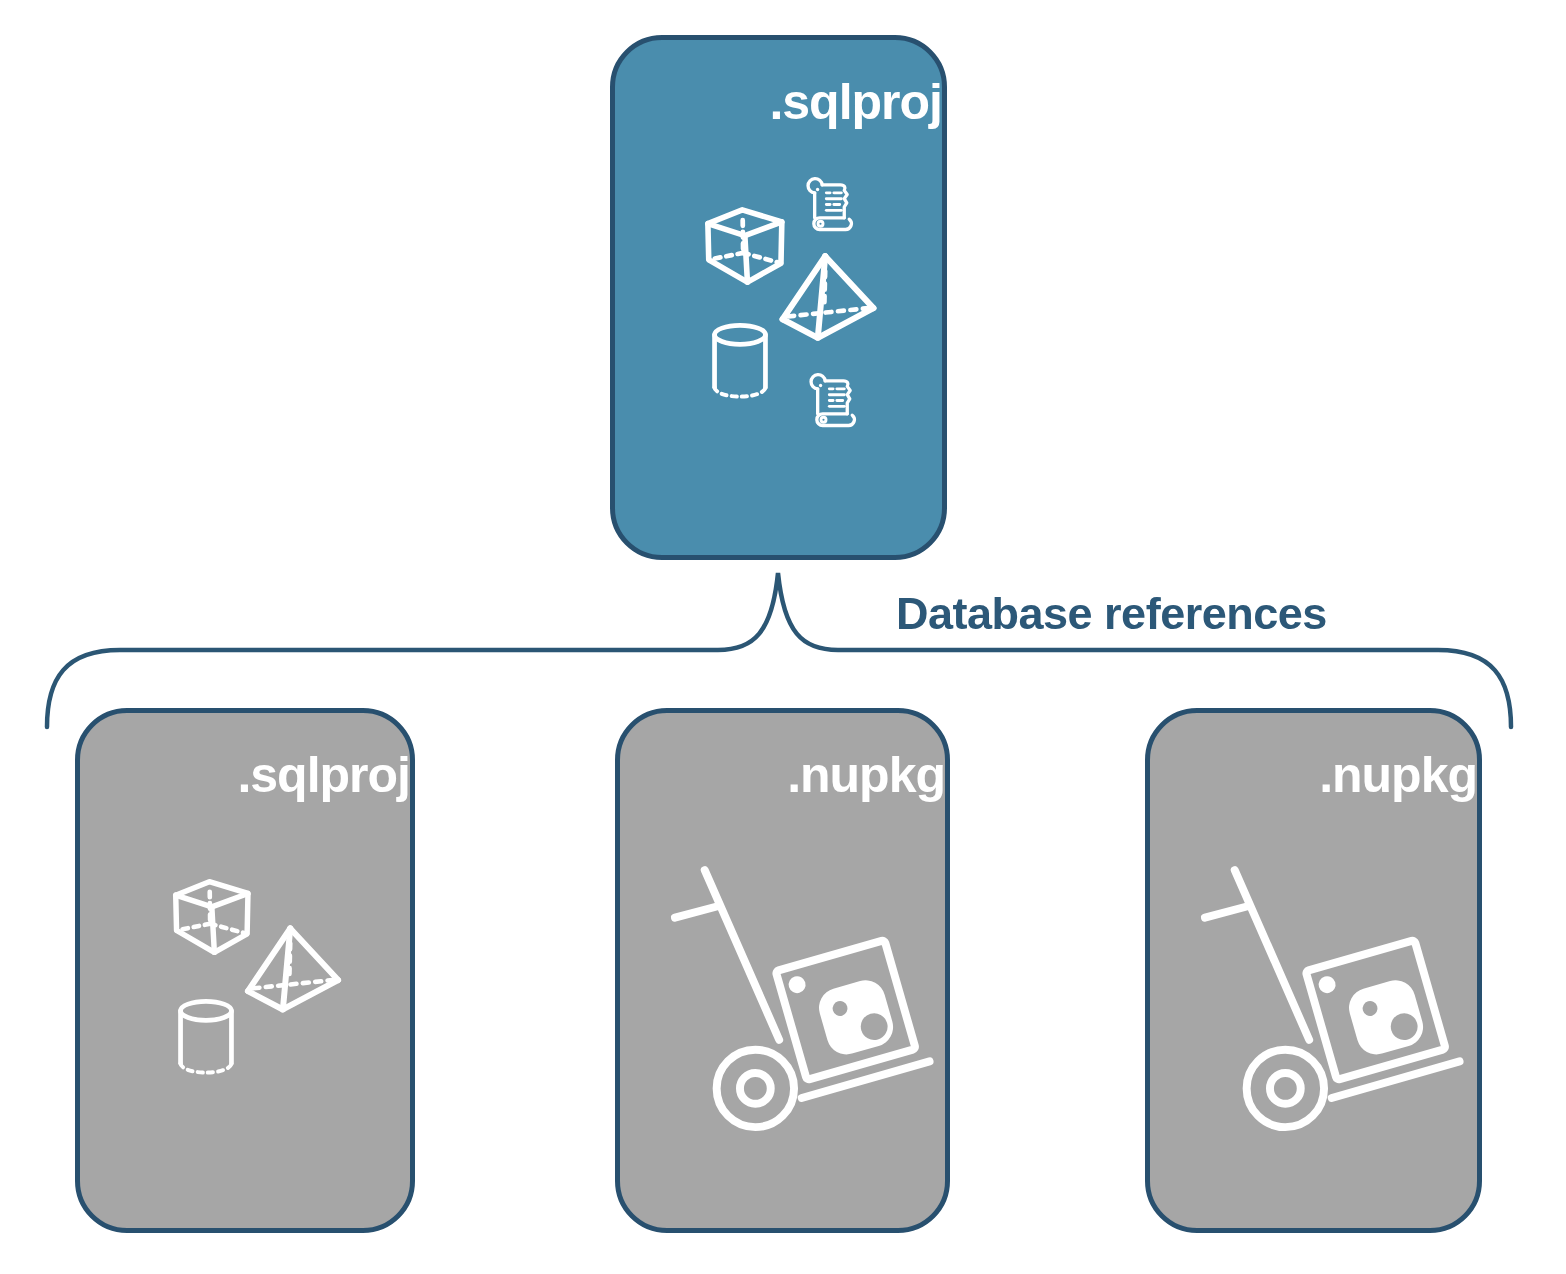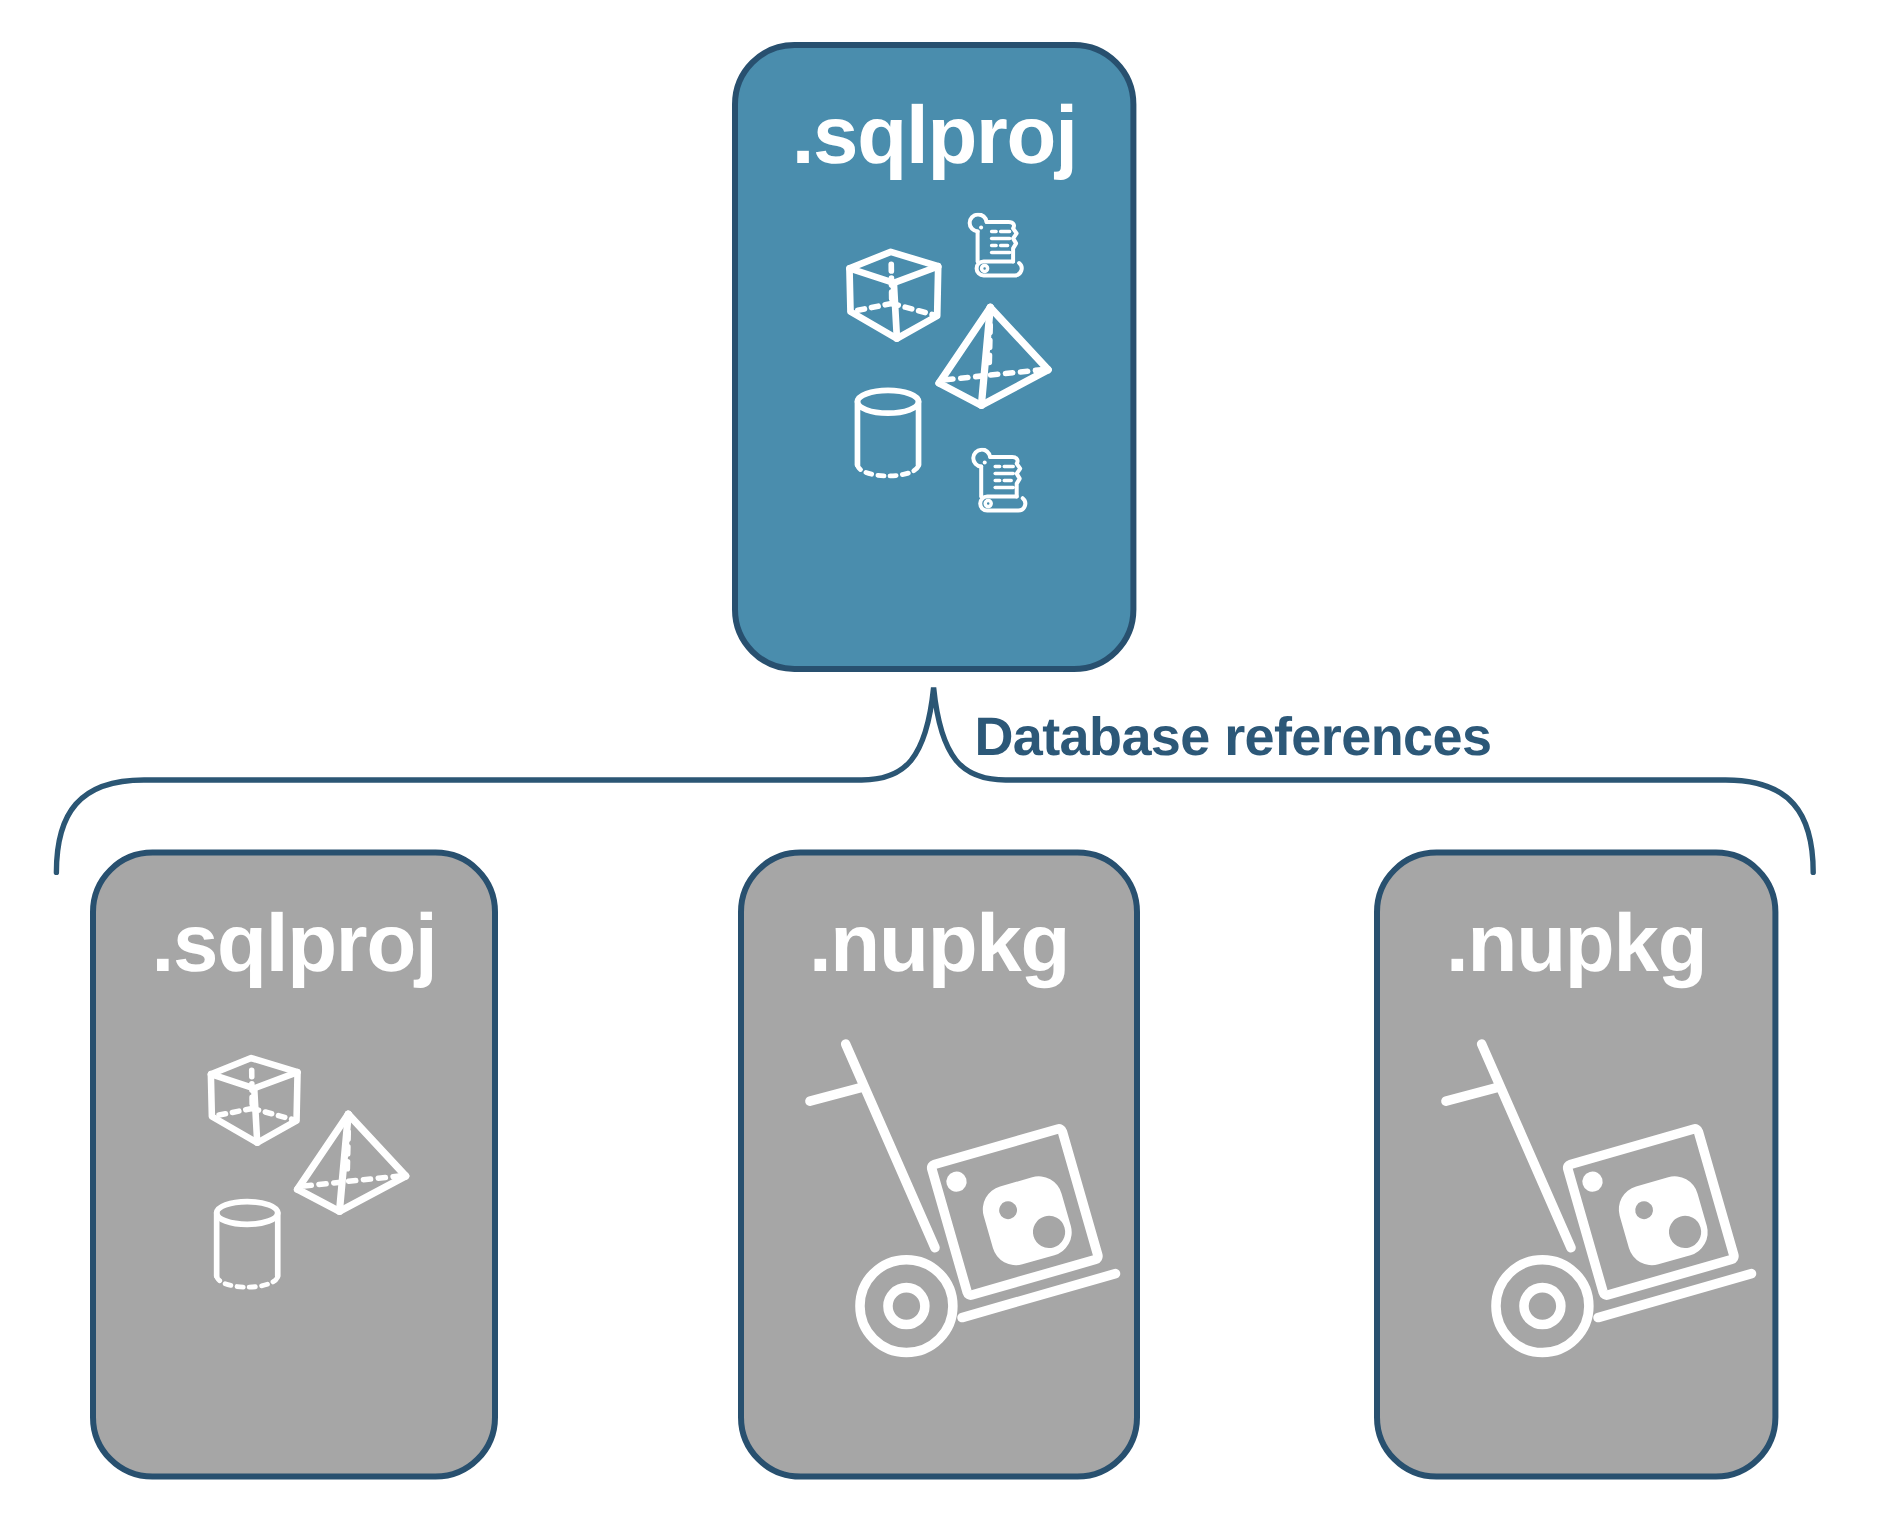--- a/index.html
+++ b/index.html
@@ -15,32 +15,32 @@
     border:5px solid var(--outline,#28506F);
     border-radius:52px;
     box-sizing:border-box;
   }
   .node.root{ background:var(--root-fill,#4A8DAD); }
   .node.child{ background:var(--child-fill,#A6A6A6); }
   .node-label{
     display:block;
     width:100%;
     margin-top:34px;
-    text-align:center;
+    text-align:right;
     font-weight:700;
-    font-size:68px;
+    font-size:50px;
     line-height:1.15;
     letter-spacing:-1px;
     color:var(--label-text,#fff);
   }
   .icon{ position:absolute; }
   .icon svg{ display:block; width:100%; height:100%; }
   .connector-label{
     position:absolute;
-    left:812px; top:588px;
+    left:896px; top:588px;
     font-weight:700;
     font-size:45px;
     letter-spacing:-0.5px;
     color:var(--connector-text-color,#2C5878);
     white-space:nowrap;
   }
   .brace{
     position:absolute;
     left:30px; top:556px;
     width:1500px; height:190px;

